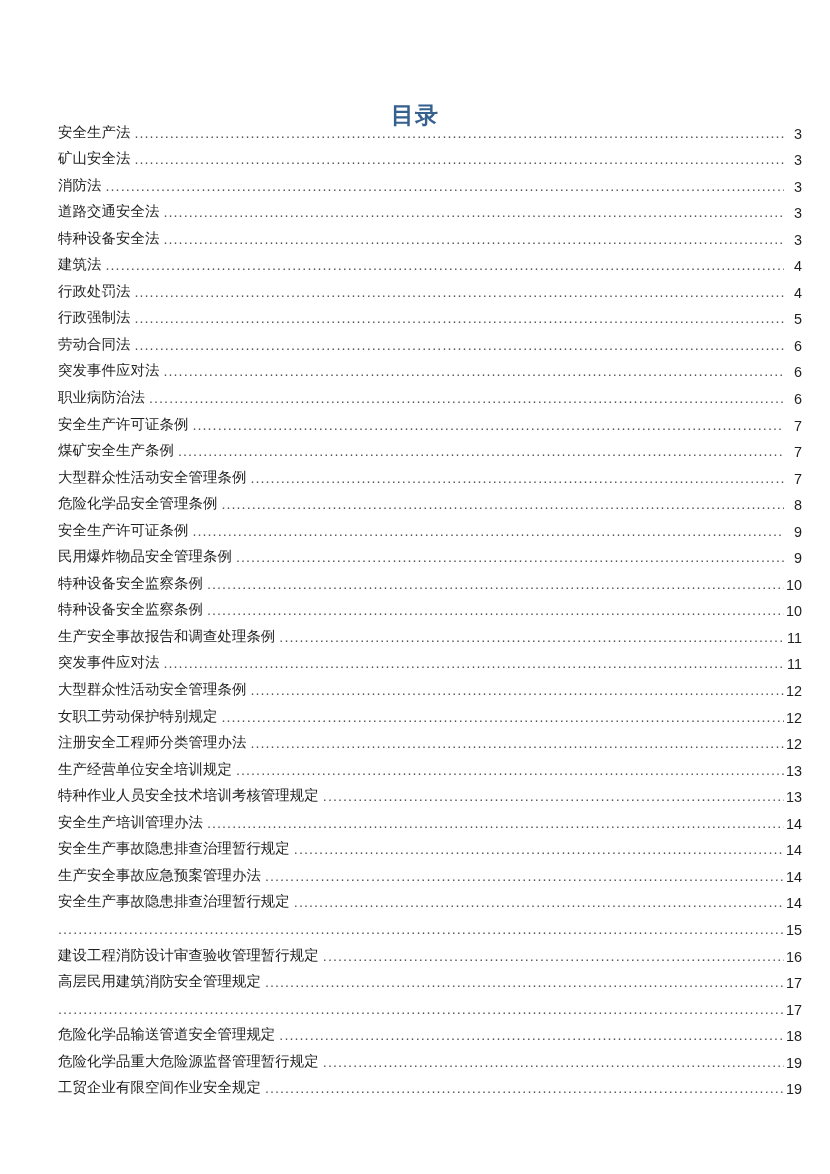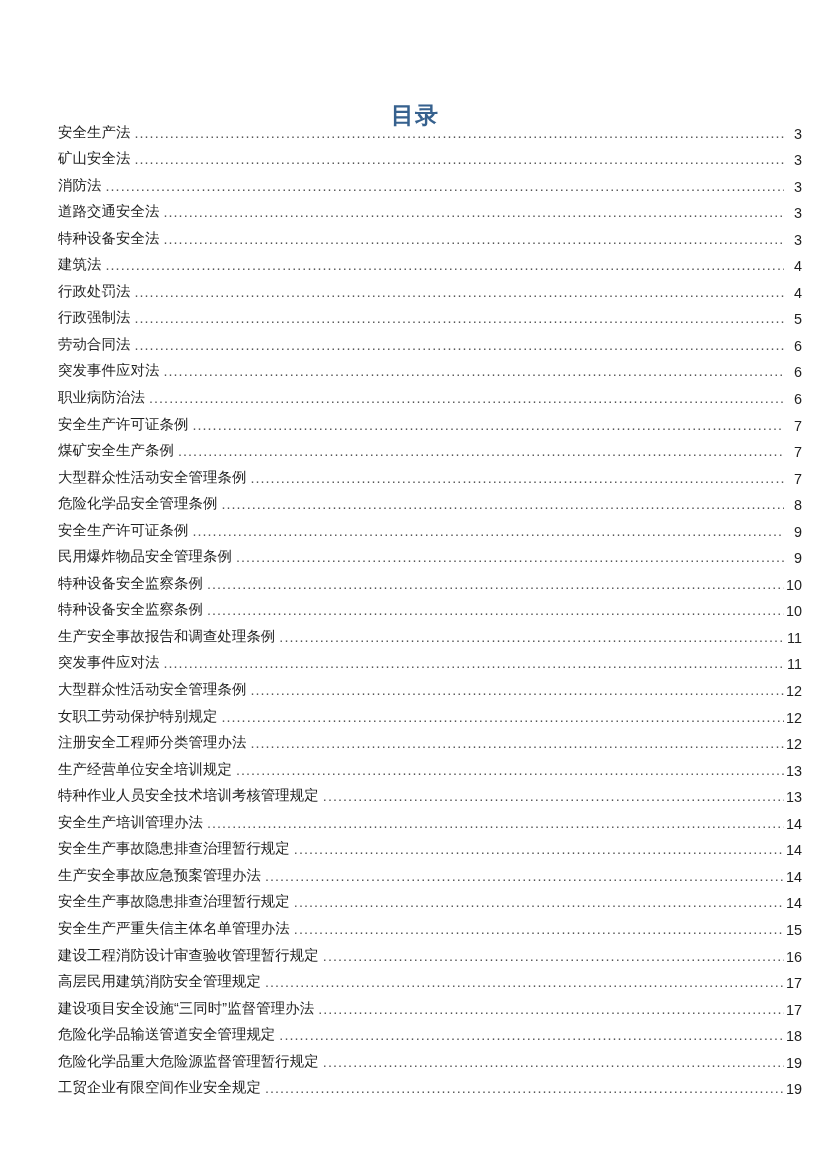--- a/index.html
+++ b/index.html
@@ -241,36 +241,34 @@
         <span class="entry-label">生产安全事故应急预案管理办法</span>
         <span class="entry-leader"></span>
         <span class="entry-page">14</span>
       </div>
       <div class="toc-entry">
         <span class="entry-label">安全生产事故隐患排查治理暂行规定</span>
         <span class="entry-leader"></span>
         <span class="entry-page">14</span>
       </div>
       <div class="toc-entry">
-        <span class="entry-label">安全生产严重失信主体名单管理办法</span>
         <span class="entry-leader"></span>
         <span class="entry-page">15</span>
       </div>
       <div class="toc-entry">
         <span class="entry-label">建设工程消防设计审查验收管理暂行规定</span>
         <span class="entry-leader"></span>
         <span class="entry-page">16</span>
       </div>
       <div class="toc-entry">
         <span class="entry-label">高层民用建筑消防安全管理规定</span>
         <span class="entry-leader"></span>
         <span class="entry-page">17</span>
       </div>
       <div class="toc-entry">
-        <span class="entry-label">建设项目安全设施“三同时”监督管理办法</span>
         <span class="entry-leader"></span>
         <span class="entry-page">17</span>
       </div>
       <div class="toc-entry">
         <span class="entry-label">危险化学品输送管道安全管理规定</span>
         <span class="entry-leader"></span>
         <span class="entry-page">18</span>
       </div>
       <div class="toc-entry">
         <span class="entry-label">危险化学品重大危险源监督管理暂行规定</span>

